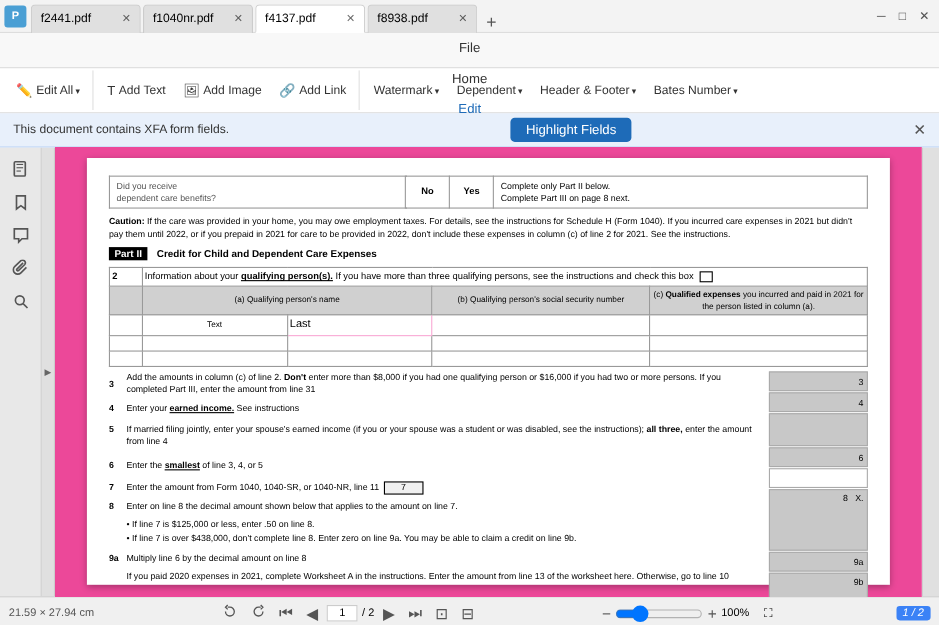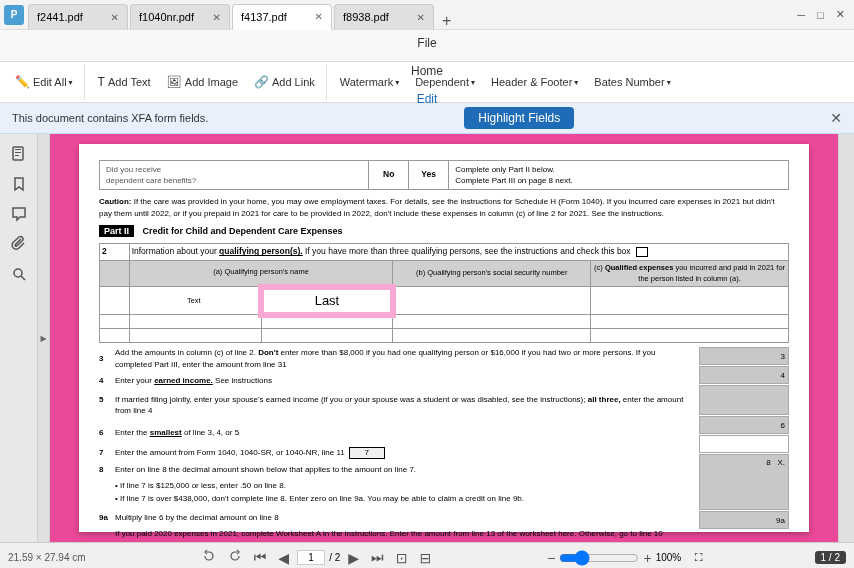--- a/index.html
+++ b/index.html
@@ -71,21 +71,21 @@
     .underline { text-decoration: underline; }
 
     
     .bottom-bar { display: flex; align-items: center; justify-content: space-between; background: #f0f0f0; border-top: 1px solid #ccc; height: 30px; padding: 0 8px; font-size: 10px; }
     .bottom-nav { display: flex; align-items: center; gap: 4px; }
     .nav-btn { background: none; border: none; cursor: pointer; font-size: 14px; color: #555; padding: 2px 4px; }
     .page-input { width: 28px; text-align: center; border: 1px solid #ccc; font-size: 10px; padding: 1px 2px; }
     .zoom-bar { display: flex; align-items: center; gap: 4px; }
     .zoom-btn { background: none; border: none; cursor: pointer; font-size: 14px; color: #555; }
     .zoom-slider { width: 80px; }
-    .page-indicator { background: #404040; color: #fff; border-radius: 3px; padding: 1px 6px; font-size: 10px; }
+    .page-indicator { background: #3b82f6; color: #fff; border-radius: 3px; padding: 1px 6px; font-size: 10px; font-style: italic; }
     .rotate-btn { background: none; border: none; cursor: pointer; padding: 2px 4px; }
 
     .highlight-fields-btn { background: #1e6bb8; color: white; border: none; border-radius: 4px; padding: 4px 14px; font-size: 12px; cursor: pointer; }
   </style>
 </head>
 <body>
 
 <div class="title-bar">
   <div style="width:20px;height:20px;margin-right:4px;background:#4a9fd4;border-radius:3px;display:flex;align-items:center;justify-content:center;color:white;font-size:10px;font-weight:bold;">P</div>
   <div class="tabs-container">
@@ -282,21 +282,21 @@
         </tr>
         <tr style="background:#d0d0d0;">
           <td style="border:1px solid #999;padding:2px;width:18px;"></td>
           <td style="border:1px solid #999;padding:2px;font-size:7.5px;text-align:center;" colspan="2">(a) Qualifying person's name</td>
           <td style="border:1px solid #999;padding:2px;font-size:7.5px;text-align:center;width:120px;">(b) Qualifying person's social security number</td>
           <td style="border:1px solid #999;padding:2px;font-size:7.5px;text-align:center;width:120px;">(c) <span style="font-weight:bold;text-align:right;">Qualified expenses</span> you incurred and paid in 2021 for the person listed in column (a).</td>
         </tr>
         <tr>
           <td style="border:1px solid #999;padding:2px;"></td>
           <td style="border:1px solid #999;padding:2px;font-size:7.5px;text-align:center;width:80px;">Text</td>
-          <td style="border:6px solid #f9a8d4;padding:2px;font-size:13px;text-align:center;width:80px;">Last</td>
+          <td style="border:1px solid #f9a8d4;padding:2px;font-size:10px;width:80px;">Last</td>
           <td style="border:1px solid #999;padding:2px;height:14px;"></td>
           <td style="border:1px solid #999;padding:2px;height:14px;"></td>
         </tr>
         <tr>
           <td style="border:1px solid #999;padding:2px;"></td>
           <td style="border:1px solid #999;padding:2px;height:14px;"></td>
           <td style="border:1px solid #999;padding:2px;height:14px;"></td>
           <td style="border:1px solid #999;padding:2px;height:14px;"></td>
           <td style="border:1px solid #999;padding:2px;height:14px;"></td>
         </tr>
@@ -313,20 +313,21 @@
       <div style="position:relative;">
 
         <div style="position:absolute;right:0;top:0;width:90px;">
           <div style="height:18px;border:1px solid #aaa;margin-bottom:1px;display:flex;align-items:center;justify-content:flex-end;padding-right:3px;font-size:8px;background:#c8c8c8;">3</div>
           <div style="height:18px;border:1px solid #aaa;margin-bottom:1px;background:#c8c8c8;display:flex;align-items:center;justify-content:flex-end;padding-right:3px;font-size:8px;">4</div>
           <div style="height:30px;border:1px solid #aaa;margin-bottom:1px;background:#c8c8c8;"></div>
           <div style="height:18px;border:1px solid #aaa;margin-bottom:1px;background:#c8c8c8;display:flex;align-items:center;justify-content:flex-end;padding-right:3px;font-size:8px;">6</div>
           <div style="height:18px;border:1px solid #aaa;margin-bottom:1px;display:flex;align-items:center;justify-content:flex-end;padding-right:3px;font-size:8px;"></div>
           <div style="height:56px;border:1px solid #aaa;margin-bottom:1px;background:#c8c8c8;display:flex;align-items:flex-start;justify-content:flex-end;padding:2px 3px;font-size:8px;">8&nbsp;&nbsp;&nbsp;X.</div>
           <div style="height:18px;border:1px solid #aaa;margin-bottom:1px;background:#c8c8c8;display:flex;align-items:center;justify-content:flex-end;padding-right:3px;font-size:8px;">9a</div>
+          <div style="height:30px;border:1px solid #aaa;margin-bottom:1px;background:#c8c8c8;display:flex;align-items:flex-start;justify-content:flex-end;padding:2px 3px;font-size:8px;">9b</div>
 
         </div>
 
         <div style="margin-right:96px;">
 
           <div style="display:flex;margin-bottom:2px;font-size:8px;min-height:18px;align-items:center;">
             <span style="width:16px;font-weight:bold;flex-shrink:0;">3</span>
             <span>Add the amounts in column (c) of line 2. <span class="bold">Don't</span> enter more than $8,000 if you had one qualifying person or $16,000 if you had two or more persons. If you completed Part III, enter the amount from line 31</span>
           </div>
 

